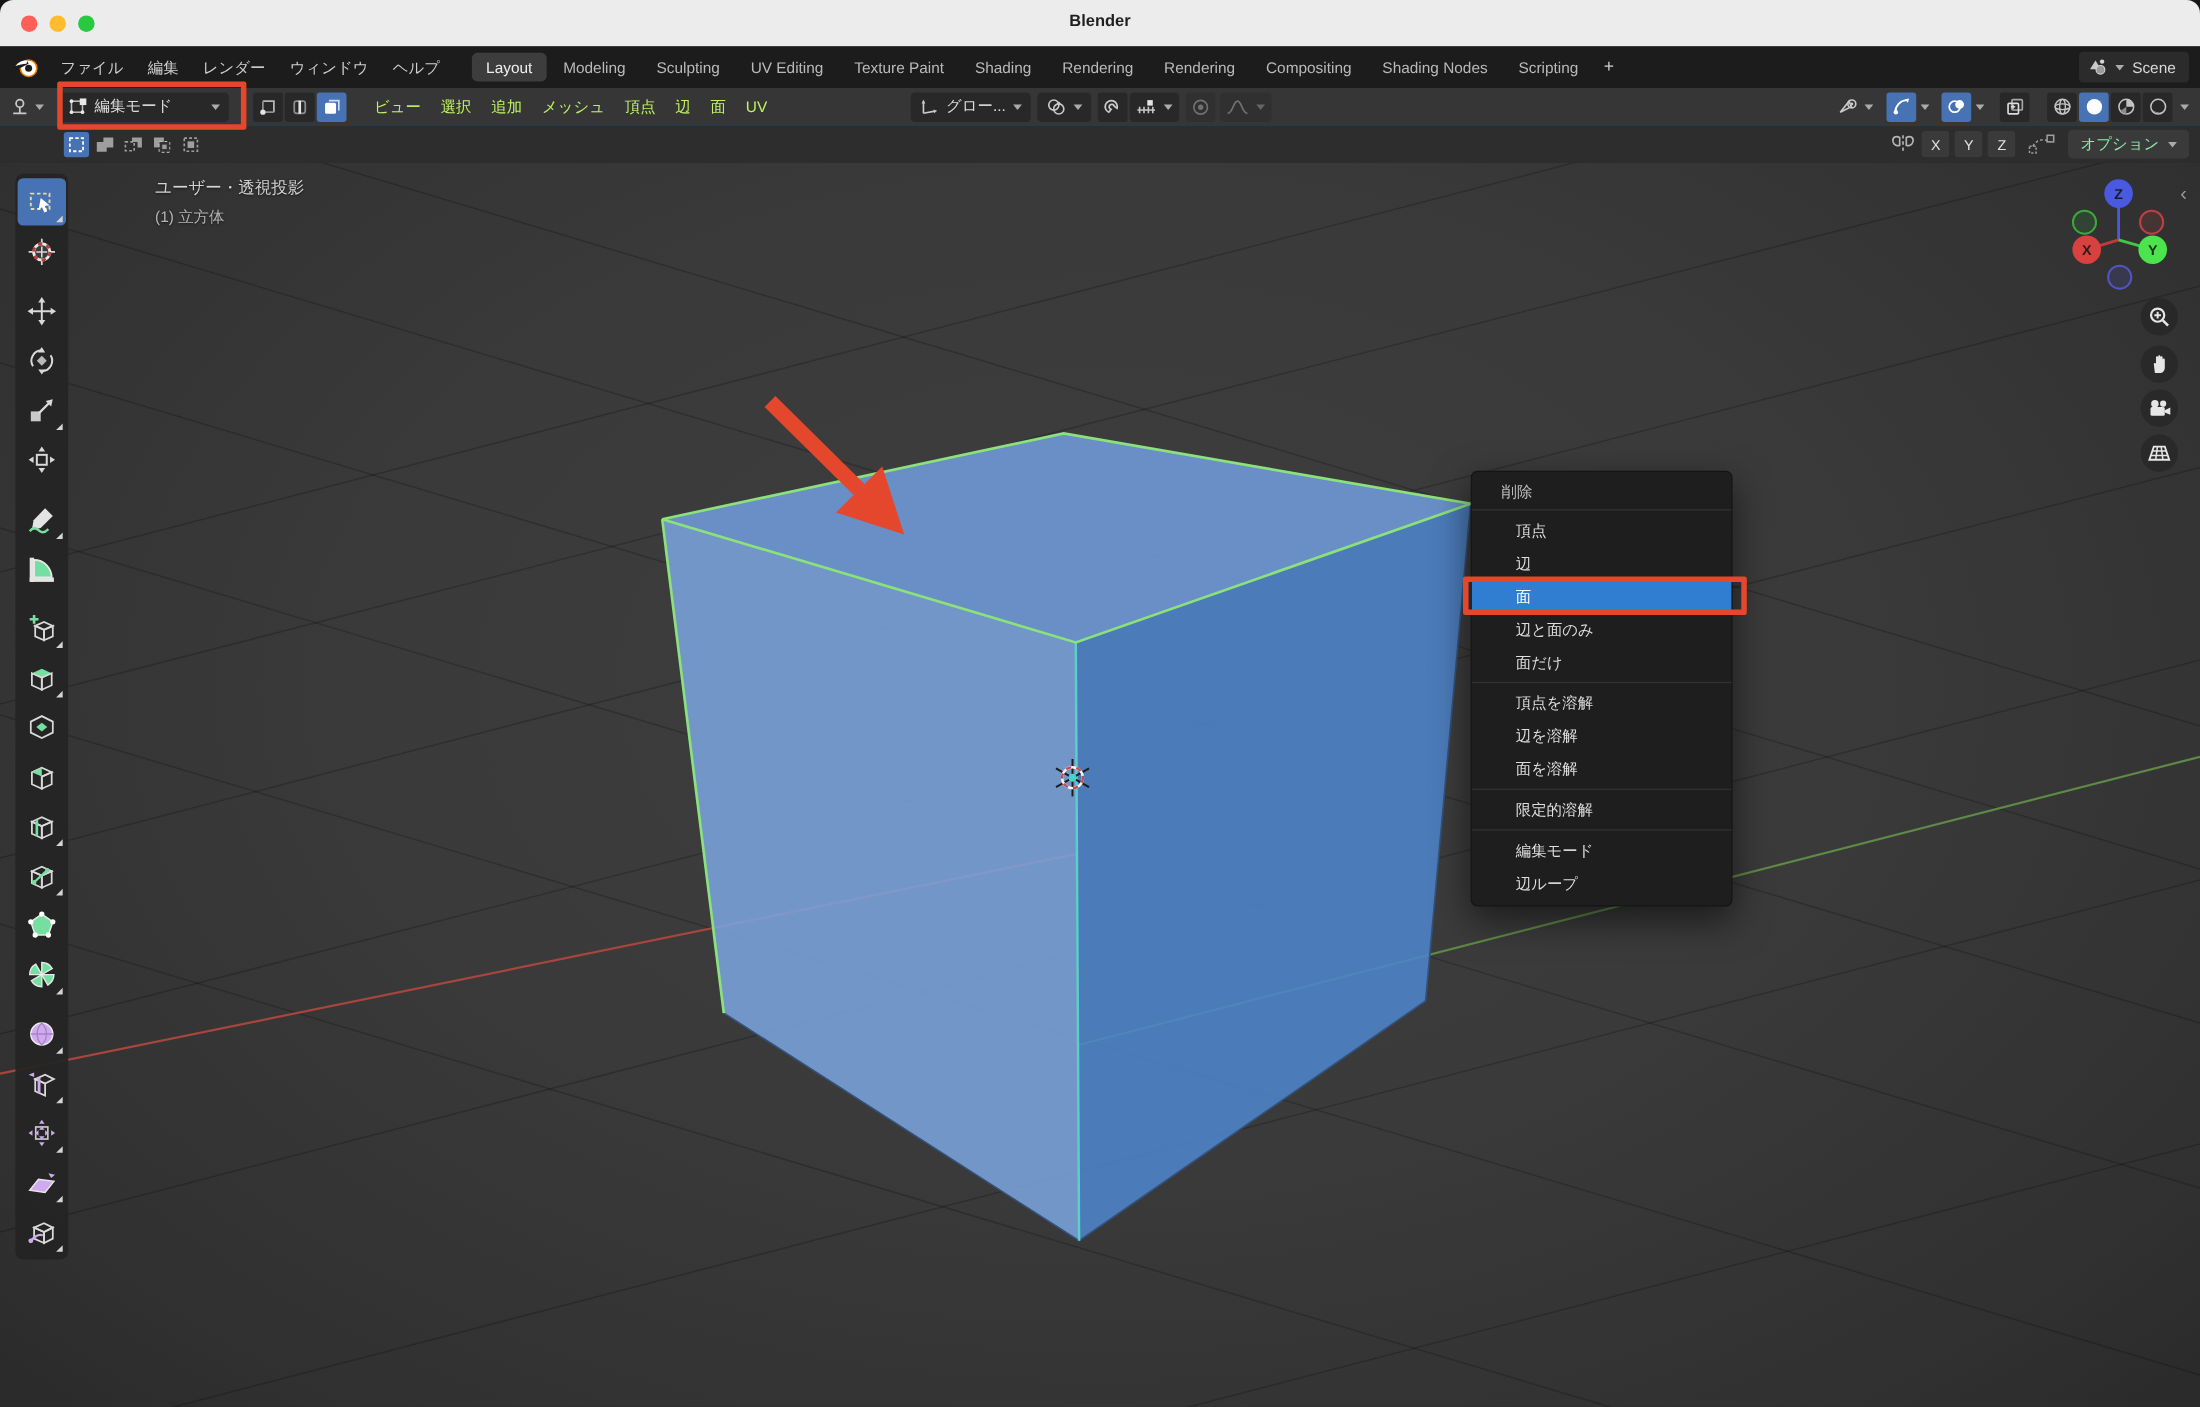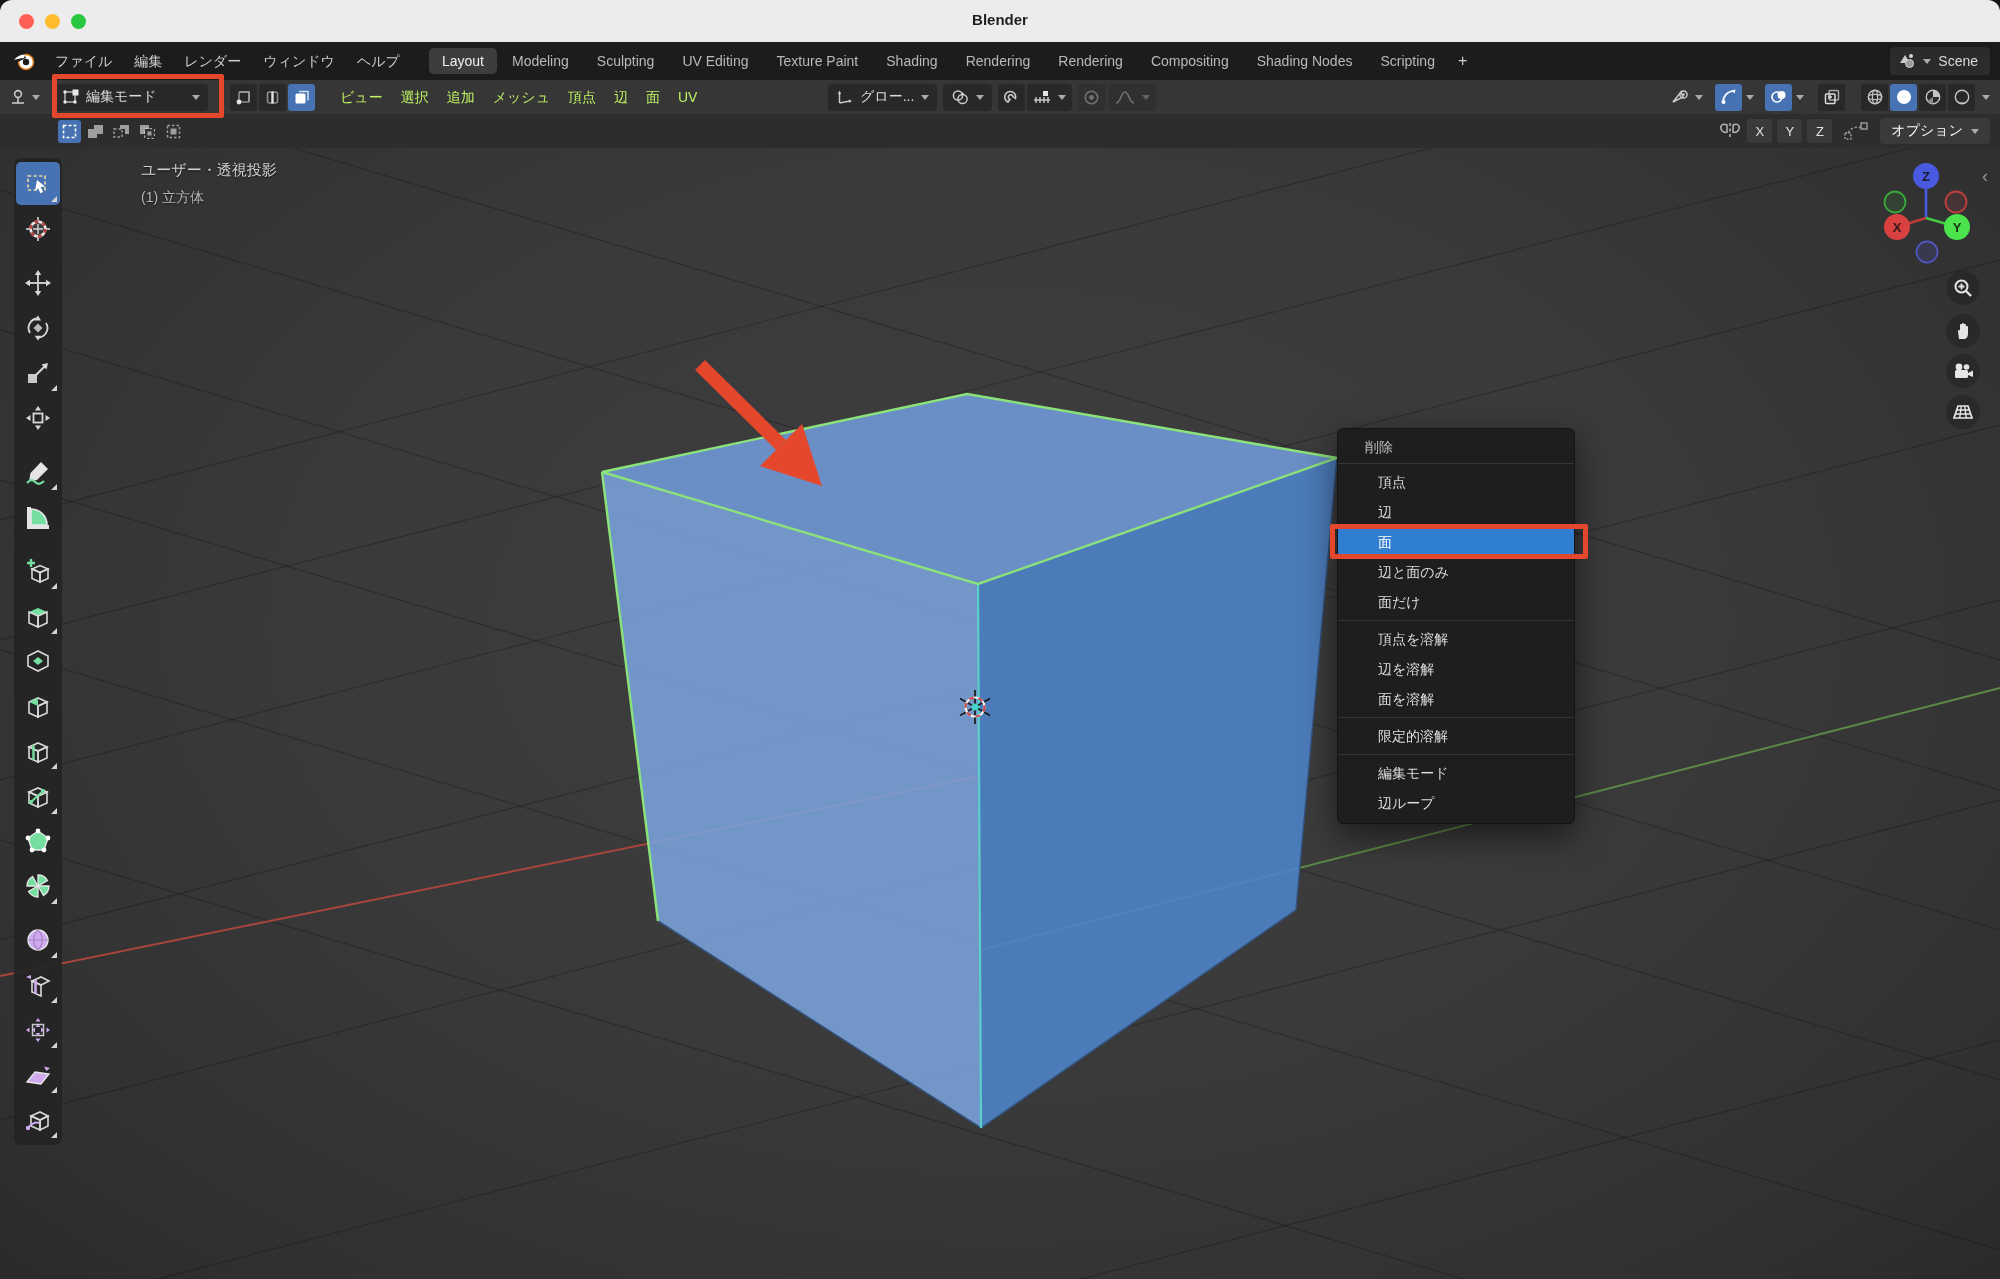--- a/index.html
+++ b/index.html
@@ -49,21 +49,21 @@
 
   
   #tsettings{left:0;top:114px;width:2000px;height:34px;background:#2d2d2d;
              border-bottom:1px solid #242424;}
   .sicon{width:23px;height:23px;border-radius:3px;display:flex;align-items:center;
          justify-content:center;}
   .sicon.on{background:#4772b3;}
   .axisbtn{width:25px;height:24px;background:#3a3a3a;border-radius:3px;color:#e2e2e2;
            display:flex;align-items:center;justify-content:center;font-size:13px;}
   #options-widget{height:26px;background:#3a3a3a;border-radius:4px;display:flex;
-                  align-items:center;padding:0 11px;gap:8px;color:#ffffff;}
+                  align-items:center;padding:0 11px;gap:8px;color:#86efac;}
 
   
   #viewport{left:0;top:148px;width:2000px;height:1131px;
     background:radial-gradient(ellipse at 50% 42%,#3e3e3e 0%,#3a3a3a 48%,#303030 86%,#2a2a2a 100%);}
   #vp-canvas{position:absolute;left:0;top:0;}
   #vp-overlay-text{position:absolute;left:96px;top:13px;color:#d2d2d2;font-size:15px;
                    text-shadow:0 1px 2px rgba(0,0,0,.6);margin-left:45px;}
   #vp-overlay-text .l2{color:#b5b5b5;margin-top:9px;font-size:14px;}
 
   

